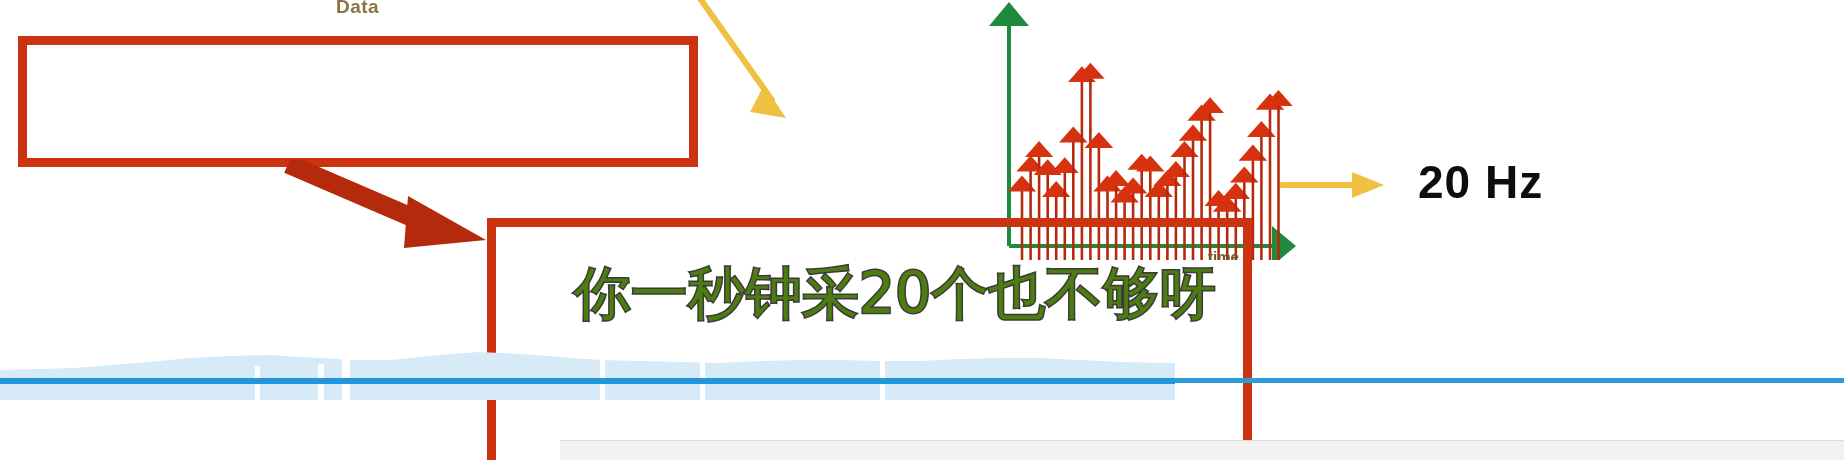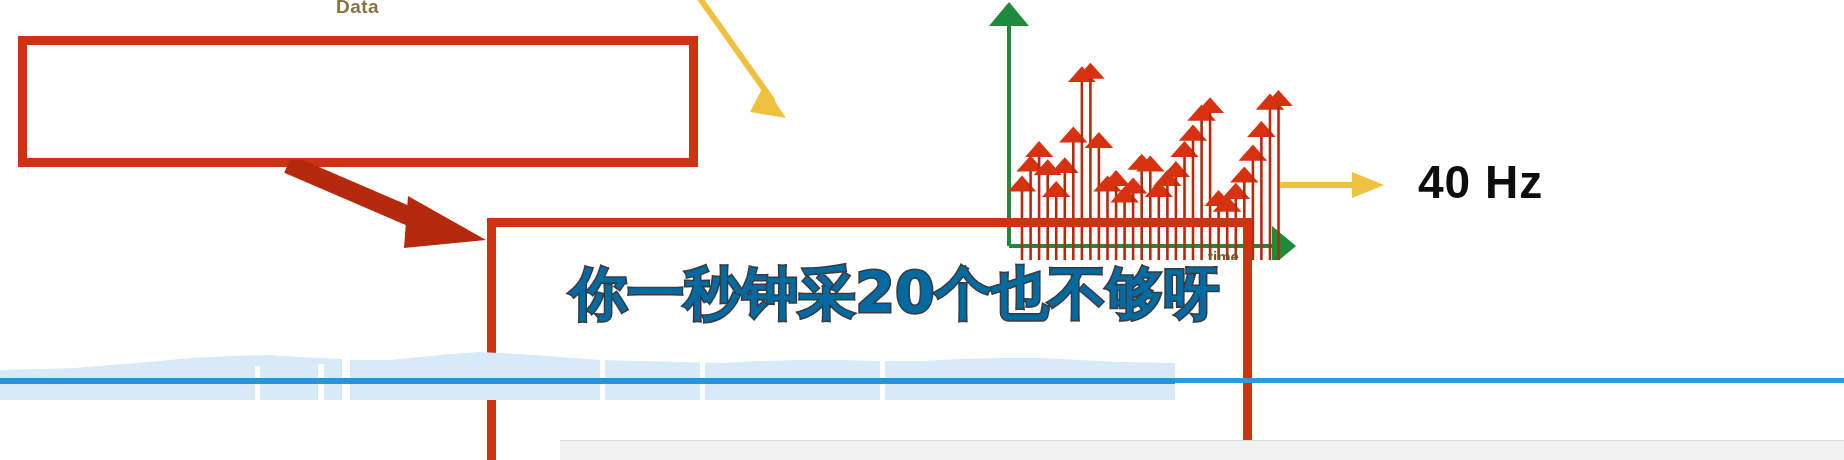--- a/index.html
+++ b/index.html
@@ -35,22 +35,22 @@
   #dark-arrow{left:280px;top:160px;width:220px;height:95px;}
 
   
   #caption-box{
     left:487px;top:218px;width:765px;height:250px;
     border:9px solid #cc3311;box-sizing:border-box;
     border-bottom:none;background:transparent;
   }
   #caption-text{
     left:545px;top:258px;width:700px;height:70px;
-    font-size:57px;font-weight:bold;line-height:70px;
-    color:#0369a1;
+    font-size:57px;font-weight:normal;line-height:70px;
+    color:#4d7c0f;
     -webkit-text-stroke:3px #3b3b3b;
     paint-order:stroke fill;
     white-space:nowrap;
     text-align:center;
     font-family:"DejaVu Sans","Liberation Sans",sans-serif;
   }
 
   
   #hz-arrow{left:1280px;top:160px;width:110px;height:50px;}
   #hz-label{
@@ -155,21 +155,21 @@
   <div class="abs" id="caption-box"></div>
 
   <div class="abs" id="caption-text">你一秒钟采20个也不够呀</div>
 
   <div class="abs" id="hz-arrow">
     <svg width="110" height="50" viewBox="0 0 110 50">
       <line x1="2" y1="25" x2="78" y2="25" stroke="#f0c040" stroke-width="6" stroke-linecap="round"></line>
       <polygon points="72,12 104,25 72,38" fill="#f0c040"></polygon>
     </svg>
   </div>
-  <div class="abs" id="hz-label">40 Hz</div>
+  <div class="abs" id="hz-label">20 Hz</div>
 
   <div class="abs" id="audio-strip">
     <svg width="1175" height="48" viewBox="0 0 1175 48" preserveAspectRatio="none">
       <path d="M0,18 L40,17 L75,16 L110,13 L150,10 L190,6 L230,4 L270,3 L300,5 L340,7 L342,7
                L342,48 L0,48 Z" fill="#d6eaf8"></path>
       <path d="M350,8 L390,8 L420,5 L450,2 L480,0 L520,2 L560,5 L600,8 L640,9 L680,10
                L720,11 L760,9 L800,8 L840,8 L880,9 L920,9 L960,7 L1000,6 L1040,6 L1080,8
                L1120,10 L1175,11 L1175,48 L350,48 Z" fill="#d6eaf8"></path>
       <rect x="255" y="14" width="5" height="34" fill="#ffffff"></rect>
       <rect x="318" y="12" width="6" height="36" fill="#ffffff"></rect>

